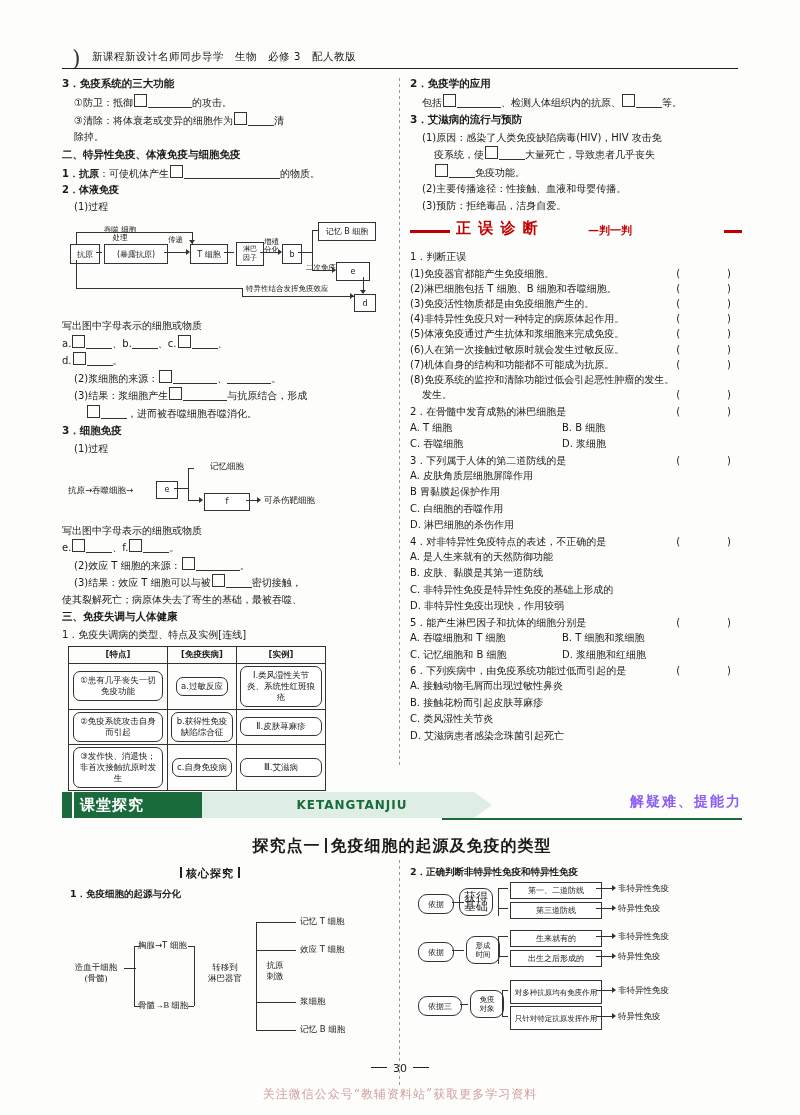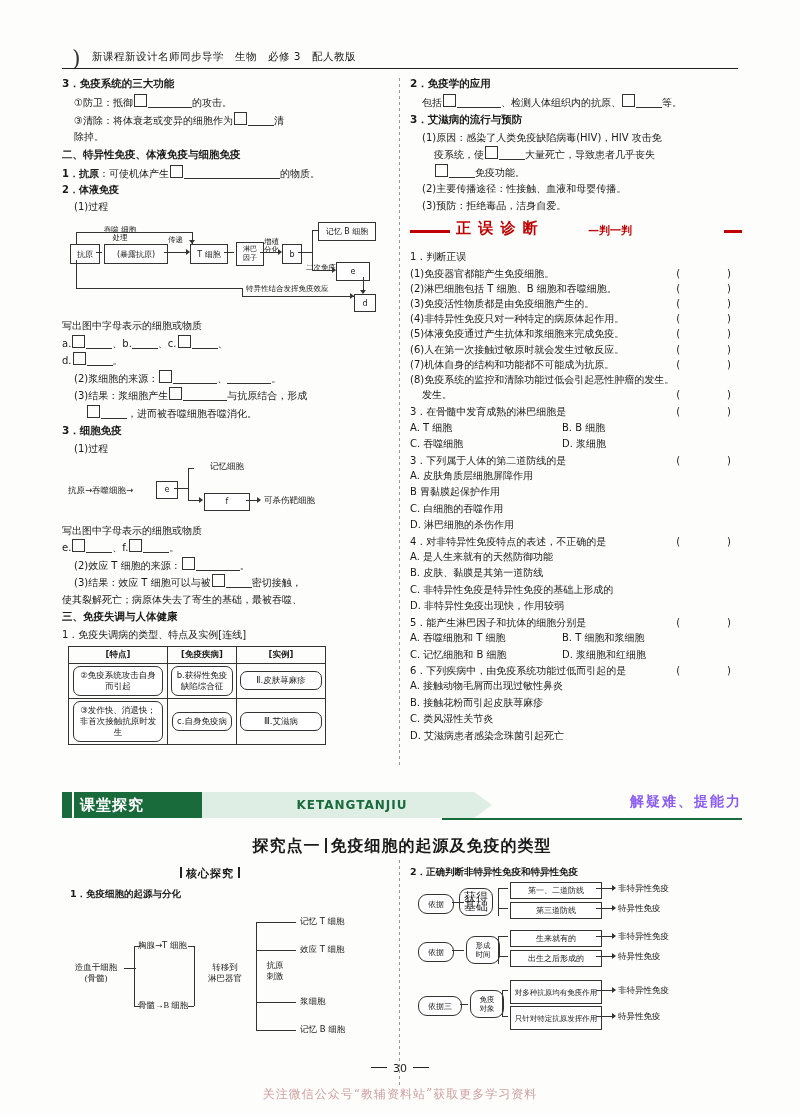--- a/index.html
+++ b/index.html
@@ -207,20 +207,25 @@
     <div class="li">1．免疫失调病的类型、特点及实例[连线]</div>
 
     <table class="tbl">
       <tbody>
           <tr>
         <th style="width:92px">[特点]</th>
         <th style="width:62px">[免疫疾病]</th>
         <th style="width:82px">[实例]</th>
       </tr>
       <tr>
+        <td style="height:30px"><span class="rounded" style="width:80px">①患有几乎丧失一切免疫功能</span></td>
+        <td><span class="rounded">a.过敏反应</span></td>
+        <td><span class="rounded" style="width:72px">Ⅰ.类风湿性关节炎、系统性红斑狼疮</span></td>
+      </tr>
+      <tr>
         <td style="height:30px"><span class="rounded" style="width:80px">②免疫系统攻击自身而引起</span></td>
         <td><span class="rounded">b.获得性免疫缺陷综合征</span></td>
         <td><span class="rounded" style="width:72px">Ⅱ.皮肤荨麻疹</span></td>
       </tr>
       <tr>
         <td style="height:36px"><span class="rounded" style="width:80px">③发作快、消退快；非首次接触抗原时发生</span></td>
         <td><span class="rounded">c.自身免疫病</span></td>
         <td><span class="rounded" style="width:72px">Ⅲ.艾滋病</span></td>
       </tr>
     </tbody>
@@ -250,21 +255,21 @@
     <div class="jud"><span>(1)免疫器官都能产生免疫细胞。</span><span class="paren">(　　)</span></div>
     <div class="jud"><span>(2)淋巴细胞包括 T 细胞、B 细胞和吞噬细胞。</span><span class="paren">(　　)</span></div>
     <div class="jud"><span>(3)免疫活性物质都是由免疫细胞产生的。</span><span class="paren">(　　)</span></div>
     <div class="jud"><span>(4)非特异性免疫只对一种特定的病原体起作用。</span><span class="paren">(　　)</span></div>
     <div class="jud"><span>(5)体液免疫通过产生抗体和浆细胞来完成免疫。</span><span class="paren">(　　)</span></div>
     <div class="jud"><span>(6)人在第一次接触过敏原时就会发生过敏反应。</span><span class="paren">(　　)</span></div>
     <div class="jud"><span>(7)机体自身的结构和功能都不可能成为抗原。</span><span class="paren">(　　)</span></div>
     <div class="jud"><span>(8)免疫系统的监控和清除功能过低会引起恶性肿瘤的发生。</span></div>
     <div class="jud ind1">发生。<span class="paren">(　　)</span></div>
 
-    <div class="jud" style="margin-top:2px"><span>3．在骨髓中发育成熟的淋巴细胞是</span><span class="paren">(　　)</span></div>
+    <div class="jud" style="margin-top:2px"><span>2．在骨髓中发育成熟的淋巴细胞是</span><span class="paren">(　　)</span></div>
     <div class="li"><span style="display:inline-block;width:152px">A. T 细胞</span><span>B. B 细胞</span></div>
     <div class="li"><span style="display:inline-block;width:152px">C. 吞噬细胞</span><span>D. 浆细胞</span></div>
 
     <div class="jud"><span>3．下列属于人体的第二道防线的是</span><span class="paren">(　　)</span></div>
     <div class="li">A. 皮肤角质层细胞屏障作用</div>
     <div class="li">B 胃黏膜起保护作用</div>
     <div class="li">C. 白细胞的吞噬作用</div>
     <div class="li">D. 淋巴细胞的杀伤作用</div>
 
     <div class="jud"><span>4．对非特异性免疫特点的表述，不正确的是</span><span class="paren">(　　)</span></div>

